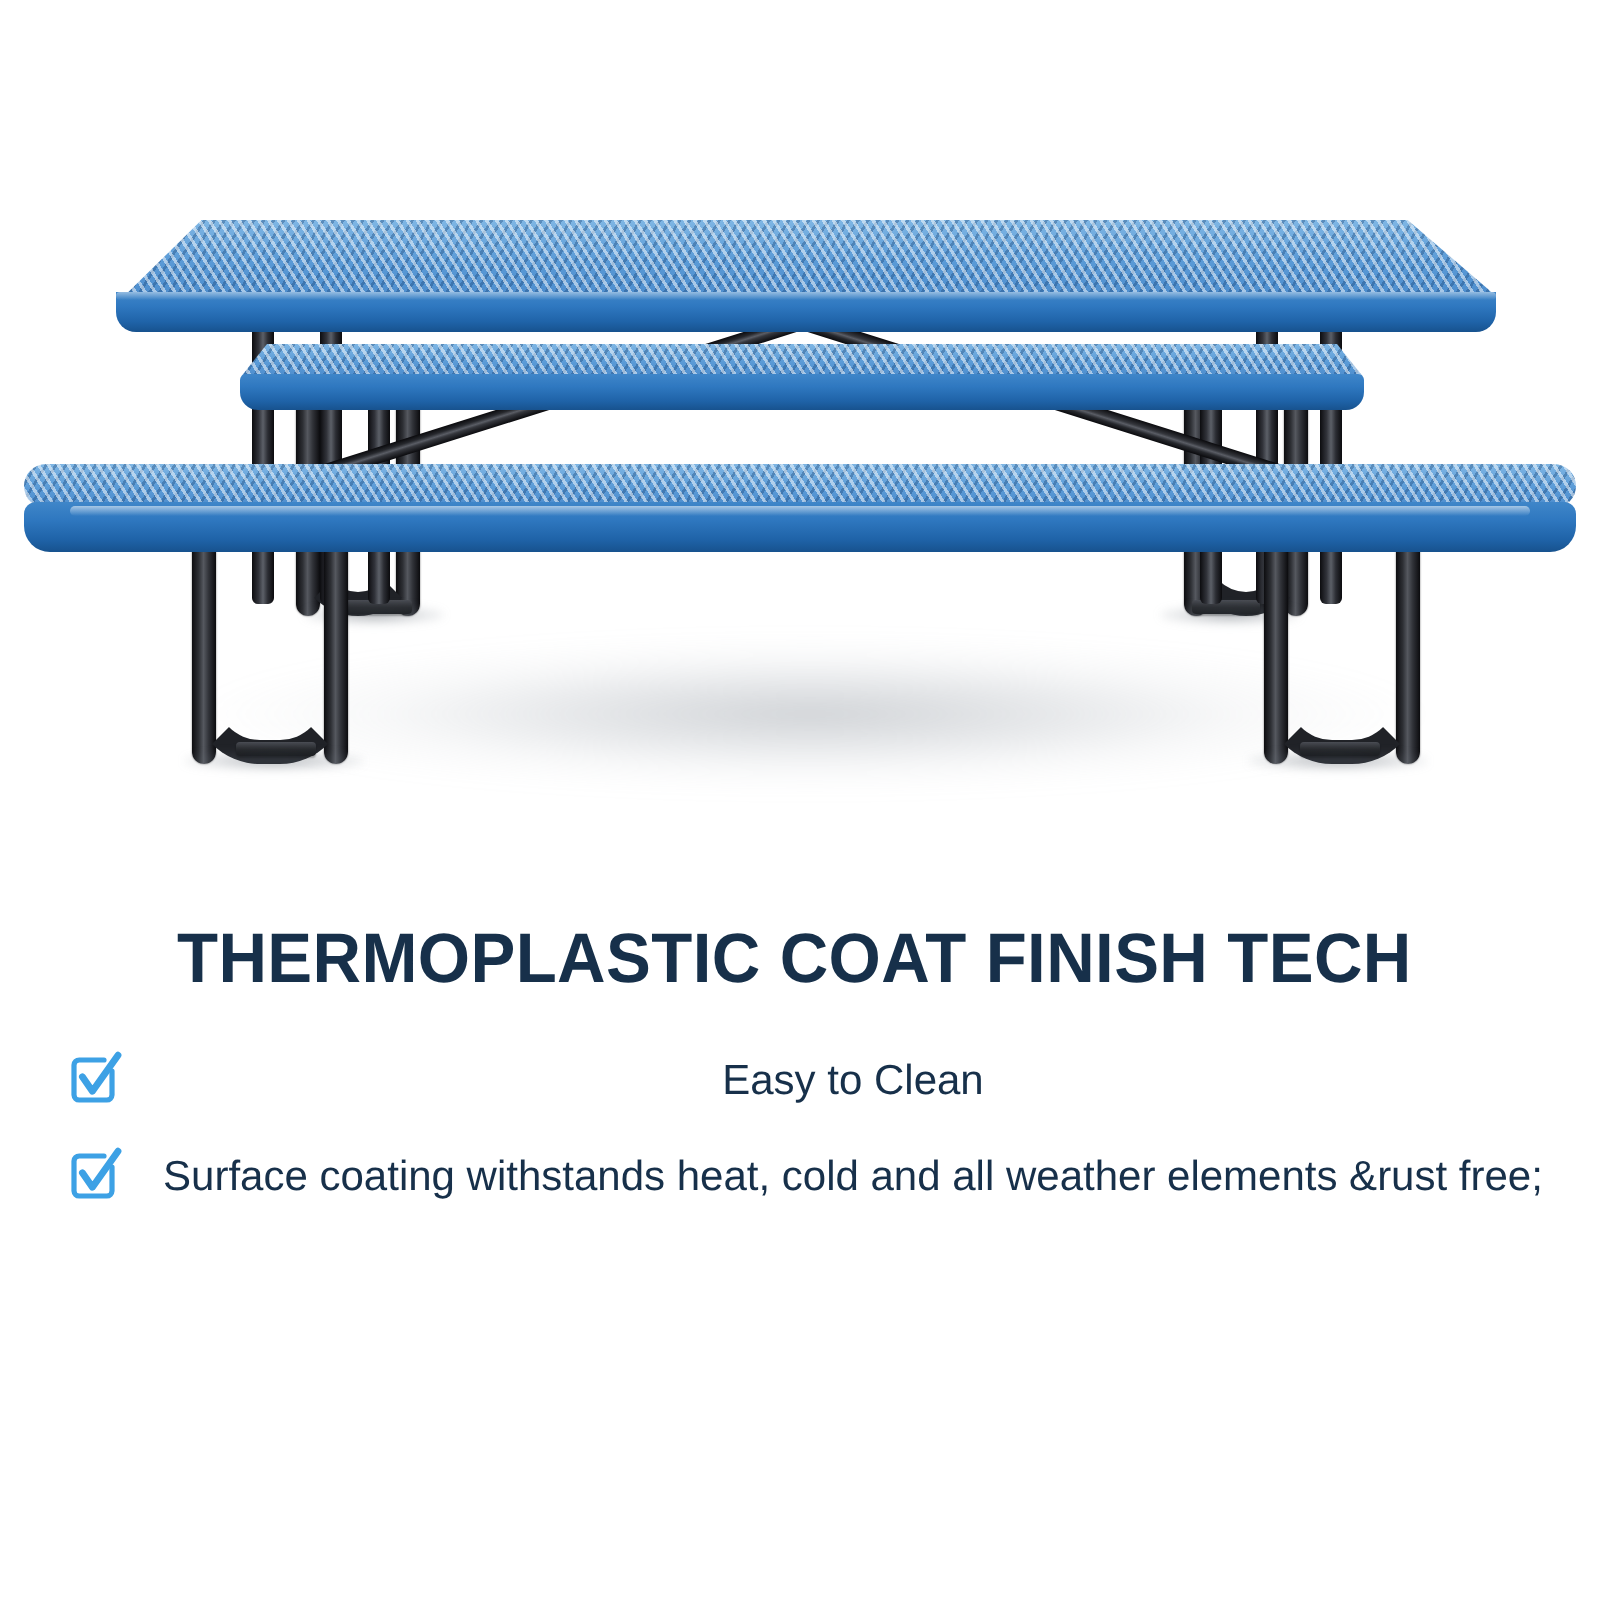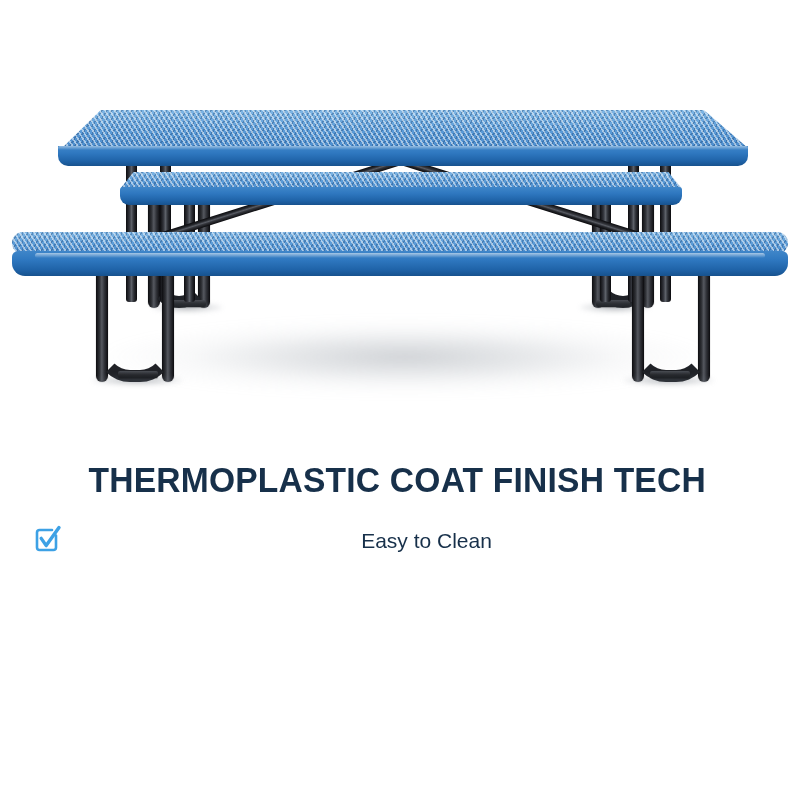--- a/index.html
+++ b/index.html
@@ -213,18 +213,27 @@
       <div class="bullet">
         <span class="cbox">
           <svg viewBox="0 0 26 26">
             <path d="M22 9.5 V21.5 A2.6 2.6 0 0 1 19.4 24 H5.6 A2.6 2.6 0 0 1 3 21.5 V6.5 A2.6 2.6 0 0 1 5.6 4 H18" fill="none" stroke="#3da1e5" stroke-width="2.6" stroke-linecap="round"></path>
             <path d="M7.2 12.4 L12.2 19.6 L25 1.6" fill="none" stroke="#3da1e5" stroke-width="3.4" stroke-linecap="round" stroke-linejoin="round"></path>
           </svg>
         </span>
         <span class="btext">Easy to Clean</span>
       </div>
 
+      <div class="bullet">
+        <span class="cbox">
+          <svg viewBox="0 0 26 26">
+            <path d="M22 9.5 V21.5 A2.6 2.6 0 0 1 19.4 24 H5.6 A2.6 2.6 0 0 1 3 21.5 V6.5 A2.6 2.6 0 0 1 5.6 4 H18" fill="none" stroke="#3da1e5" stroke-width="2.6" stroke-linecap="round"></path>
+            <path d="M7.2 12.4 L12.2 19.6 L25 1.6" fill="none" stroke="#3da1e5" stroke-width="3.4" stroke-linecap="round" stroke-linejoin="round"></path>
+          </svg>
+        </span>
+        <span class="btext">Surface coating withstands heat, cold and all weather elements &amp;rust free;</span>
+      </div>
 
 
     </div>
   </div>
 
 </div>
 
 </body></html>

